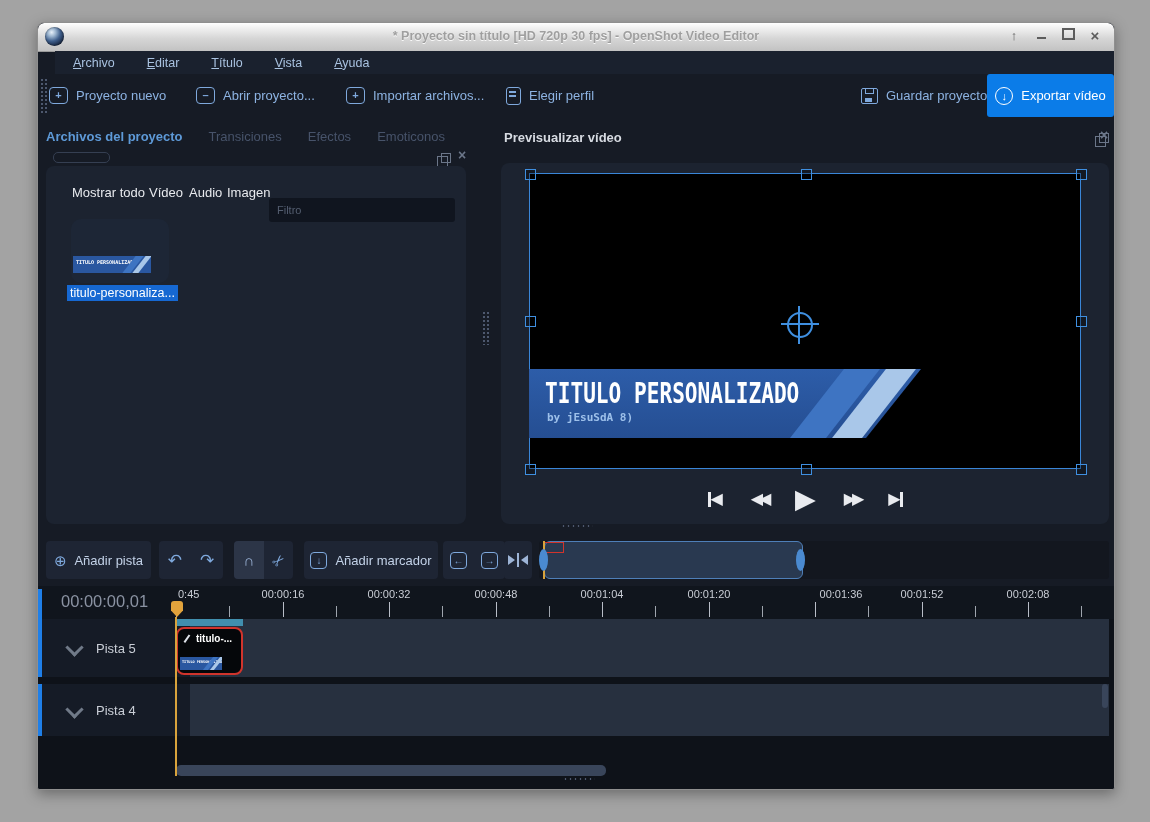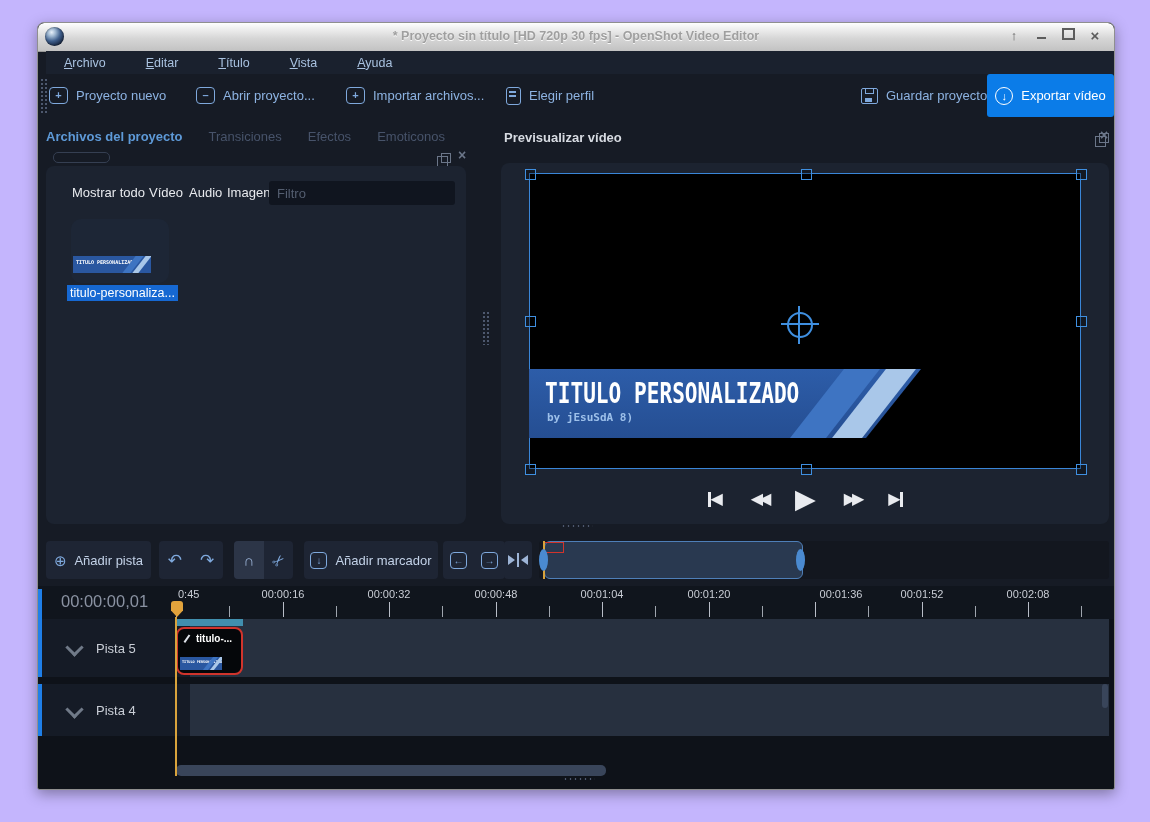--- a/index.html
+++ b/index.html
@@ -1,33 +1,33 @@
 <!DOCTYPE html>
 <html><head>
 <meta charset="utf-8">
 <style>
   html,body{margin:0;padding:0;background:#f7f7f6;font-family:"Liberation Sans",sans-serif;}
-  #stage{position:relative;width:1150px;height:822px;overflow:hidden;background:#c4b5fd;}
+  #stage{position:relative;width:1150px;height:822px;overflow:hidden;background:#a3a3a3;}
   .abs{position:absolute;}
   #win{position:absolute;left:37px;top:22px;width:1076px;height:766px;background:#161b25;
        border:1px solid #8f8f8f;border-radius:7px 7px 3px 3px;box-shadow:0 4px 14px rgba(0,0,0,.35);overflow:hidden;}
   
   #titlebar{position:absolute;left:0;top:0;width:100%;height:28px;
     background:linear-gradient(#fefefe,#d6d6d6 55%,#c2c2c2);border-bottom:1px solid #9a9a9a;border-radius:6px 6px 0 0;}
   #titlebar .title{position:absolute;left:0;right:0;top:6px;text-align:center;font-size:12.5px;color:#9f9f9f;
     text-shadow:0 1px 0 rgba(255,255,255,.85);font-weight:bold;}
   #logo{position:absolute;left:7px;top:4px;width:19px;height:19px;border-radius:50%;
     background:radial-gradient(circle at 35% 28%,#e8f1fa 0%,#9db6d0 22%,#3f5f8c 48%,#131f36 80%,#060b14 100%);
     box-shadow:inset 0 0 2px rgba(0,0,0,.6);}
   .wctrl{position:absolute;top:4px;display:flex;align-items:center;gap:13px;right:12px;height:18px;}
   .wc{color:#5c5c5c;font-weight:bold;font-size:13px;line-height:18px;width:14px;text-align:center;cursor:default;}
   .wc-min{display:inline-block;width:9px;height:2px;background:#5c5c5c;margin-bottom:1px;}
   .wc-max{display:inline-block;width:9px;height:8px;border:2px solid #5c5c5c;}
   
-  #menubar{position:absolute;left:8px;top:28px;width:100%;height:23px;background:#1a212e;display:flex;align-items:center;padding-left:8px;box-sizing:border-box;gap:20px;}
+  #menubar{position:absolute;left:17px;top:28px;width:100%;height:23px;background:#1a212e;display:flex;align-items:center;padding-left:8px;box-sizing:border-box;gap:12px;}
   .menu-item{color:#a9c2e0;font-size:12.5px;padding:2px 10px;}
   .menu-item::first-letter{text-decoration:underline;}
   
   #toolbar{position:absolute;left:0;top:51px;width:100%;height:43px;background:#161b25;}
   .dots-v{background-image:radial-gradient(#4d586e 1px,transparent 1.2px);background-size:4px 4px;}
   .tbtn{position:absolute;top:0;height:43px;display:flex;align-items:center;gap:8px;color:#8db3e2;font-size:13px;}
   .ic-box{display:inline-flex;align-items:center;justify-content:center;width:17px;height:15px;
     border:1.5px solid #7fa9dd;border-radius:4px;color:#7fa9dd;font-size:11px;font-weight:bold;line-height:1;}
   .ic-circ{display:inline-flex;align-items:center;justify-content:center;width:16px;height:16px;border:1.5px solid #fff;border-radius:50%;color:#fff;font-size:11px;font-weight:bold;}
   .ic-save{position:relative;width:15px;height:14px;border:1.5px solid #7fa9dd;border-radius:2px;display:inline-block;}
@@ -39,22 +39,22 @@
     display:flex;align-items:center;justify-content:center;gap:8px;font-size:13px;border-radius:3px;}
   
   .tab{font-size:13px;color:#47536a;}
   .tab.active{color:#5e9ad8;font-weight:bold;}
   .panel-title{font-size:13px;font-weight:bold;color:#d7dbe2;}
   .panel{background:#1c2330;border-radius:8px;}
   .float-ic{position:relative;width:9px;height:9px;border:1.2px solid #6b7689;display:inline-block;}
   .float-ic::after{content:"";position:absolute;left:3px;top:-4px;width:8px;height:8px;border:1.2px solid #6b7689;}
   .x-ic{color:#6b7689;font-size:14px;font-weight:bold;line-height:10px;}
   .filter-btn{color:#e8eaee;font-size:13px;}
-  #filter-input{position:absolute;left:223px;top:15px;width:186px;height:24px;background:#10151f;border:none;border-radius:3px;
-    color:#cfd5de;font-size:13px;padding:8px 8px;box-sizing:border-box;outline:none;}
+  #filter-input{position:absolute;left:223px;top:32px;width:186px;height:24px;background:#10151f;border:none;border-radius:3px;
+    color:#cfd5de;font-size:11px;padding:8px 8px;box-sizing:border-box;outline:none;}
   #filter-input::placeholder{color:#545e70;}
   
   .mini-banner{position:absolute;background:#2a57a0;overflow:hidden;}
   .mb-text{font-family:"DejaVu Sans Mono",monospace;font-weight:bold;color:#fff;white-space:nowrap;}
   .mb-stripe{position:absolute;top:-4px;bottom:-4px;transform:skewX(-38deg);}
   
   #video{position:absolute;left:491px;top:150px;width:552px;height:296px;background:#000;border:1px solid #3a86d8;box-sizing:border-box;}
   .handle{position:absolute;width:9px;height:9px;border:1.5px solid #3f8fe0;background:rgba(0,0,0,.3);}
   #crosshair{position:absolute;left:749px;top:289px;width:22px;height:22px;border:2px solid #3f8fe0;border-radius:50%;}
   #crosshair::before{content:"";position:absolute;left:-8px;top:9px;width:38px;height:2px;background:#3f8fe0;}

